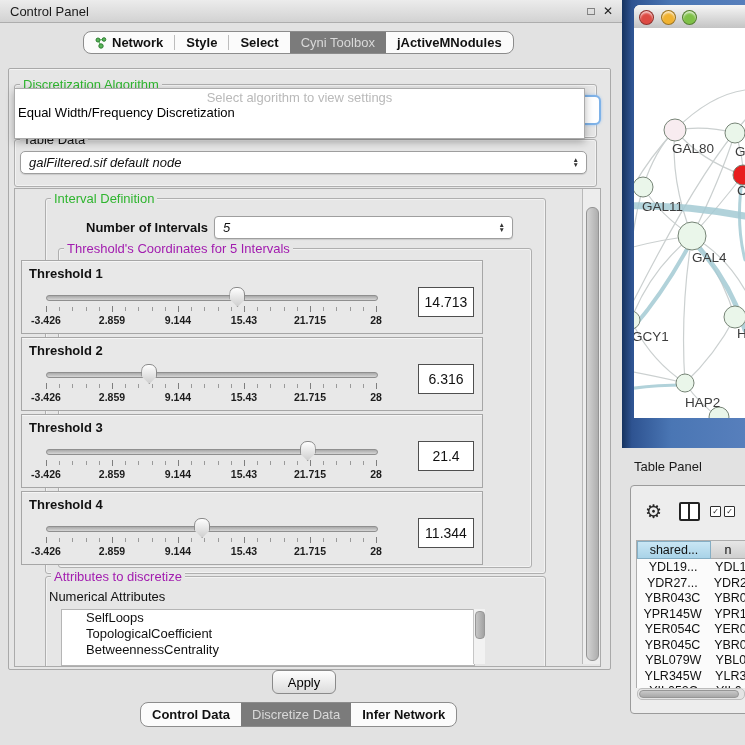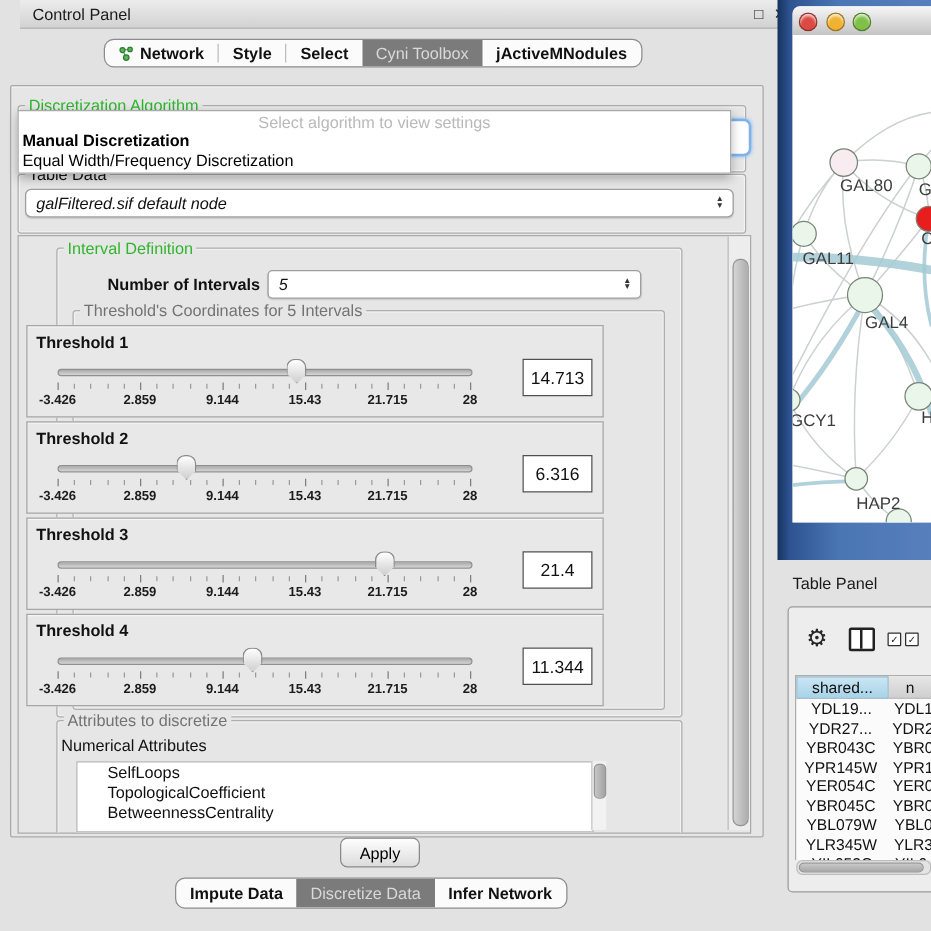--- a/index.html
+++ b/index.html
@@ -1,21 +1,21 @@
 <!DOCTYPE html>
 <html><head>
 <meta charset="utf-8">
 <style>
   html,body{margin:0;padding:0;}
   #root{position:relative;width:745px;height:745px;background:#E2E2E2;overflow:hidden;
         font-family:"Liberation Sans","DejaVu Sans",sans-serif;color:#111;}
   .abs{position:absolute;}
 
   
-  #titlebar{left:16px;top:0;width:622px;height:22px;
+  #titlebar{left:0;top:0;width:622px;height:22px;
     background:linear-gradient(#ECECEC,#D2D2D2);border-bottom:1px solid #ADADAD;}
   #title-text{left:10px;top:4px;font-size:13px;color:#1A1A1A;}
   .win-ico{top:4px;width:14px;height:14px;font-size:12px;font-weight:bold;color:#222;
     display:flex;align-items:center;justify-content:center;cursor:default;}
 
   .tabbar{display:flex;align-items:stretch;background:#FBFBFB;border:1px solid #8C8C8C;
     border-radius:8px;overflow:hidden;}
   .tab{display:flex;align-items:center;gap:5px;padding:0 11px;font-size:13px;font-weight:bold;
     color:#111;white-space:nowrap;}
   .tab.sel{background:#7B7B7B;color:#D9D9D9;font-weight:normal;}
@@ -23,21 +23,21 @@
   #toptabs{left:83px;top:31px;height:21px;}
   #bottabs{left:140px;top:702px;height:23px;}
 
   #mainpanel{left:8px;top:68px;width:601px;height:600px;background:#E6E6E6;
     border:1px solid #A9A9A9;border-radius:2px;box-shadow:inset 0 1px 0 #F4F4F4;}
 
   .grouplabel{position:absolute;font-size:13px;background:#E6E6E6;padding:0 3px;z-index:3;}
   .groupbox{position:absolute;border:1px solid #AFAFAF;border-radius:3px;
     box-shadow:inset 0 0 0 1px #F2F2F2;}
   .green{color:#2FB52F;}
-  .blue{color:#737373;}
+  .blue{color:#a21caf;}
 
   .combo{position:absolute;background:#FFF;border:1px solid #9E9E9E;border-radius:5px;
     display:flex;align-items:center;font-size:13px;padding-left:8px;
     box-shadow:0 1px 1px rgba(0,0,0,.12);font-style:italic;}
   .spinner{margin-left:auto;margin-right:7px;display:flex;flex-direction:column;
     align-items:center;font-size:6.5px;line-height:4.6px;color:#333;}
 
   
   #algo-combo-focus{left:20px;top:95px;width:577px;height:26px;border:2px solid #7EB2E8;
     border-radius:6px;background:#FFF;box-shadow:0 0 3px #9CC4F0;z-index:1;}
@@ -162,21 +162,20 @@
     </div>
 
   <div class="abs" id="mainpanel"></div>
 
   <div class="groupbox" style="left:14px;top:84px;width:581px;height:52px;z-index:0;"></div>
   <div class="grouplabel green" style="left:20px;top:77px;z-index:0;">Discretization Algorithm</div>
   <div class="abs" id="algo-combo-focus"></div>
 
   <div class="abs" id="popup">
     <div class="hint">Select algorithm to view settings</div>
-    <div class="opt b">Manual Discretization</div>
     <div class="opt">Equal Width/Frequency Discretization</div>
   </div>
 
   <div class="groupbox" style="left:14px;top:139px;width:581px;height:46px;"></div>
   <div class="grouplabel" style="left:20px;top:132px;color:#111;">Table Data</div>
   <div class="combo" style="left:20px;top:151px;width:557px;height:21px;">
     <span>galFiltered.sif default node</span>
     <span class="spinner">
         <span>▲</span>
         <span>▼</span>
@@ -392,21 +391,21 @@
 
     <div class="abs" id="vscroll">
         <div class="vthumb"></div>
       </div>
   </div>
 
   <div class="abs" id="applybtn">Apply</div>
 
   <div class="abs tabbar" id="bottabs">
       <div class="tab">
-        <span>Impute Data</span>
+        <span>Control Data</span>
       </div>
       <div class="tab sel">
         <span>Discretize Data</span>
       </div>
       <div class="tab">
         <span>Infer Network</span>
       </div>
     </div>
 
   <div class="abs" id="netframe"></div>

